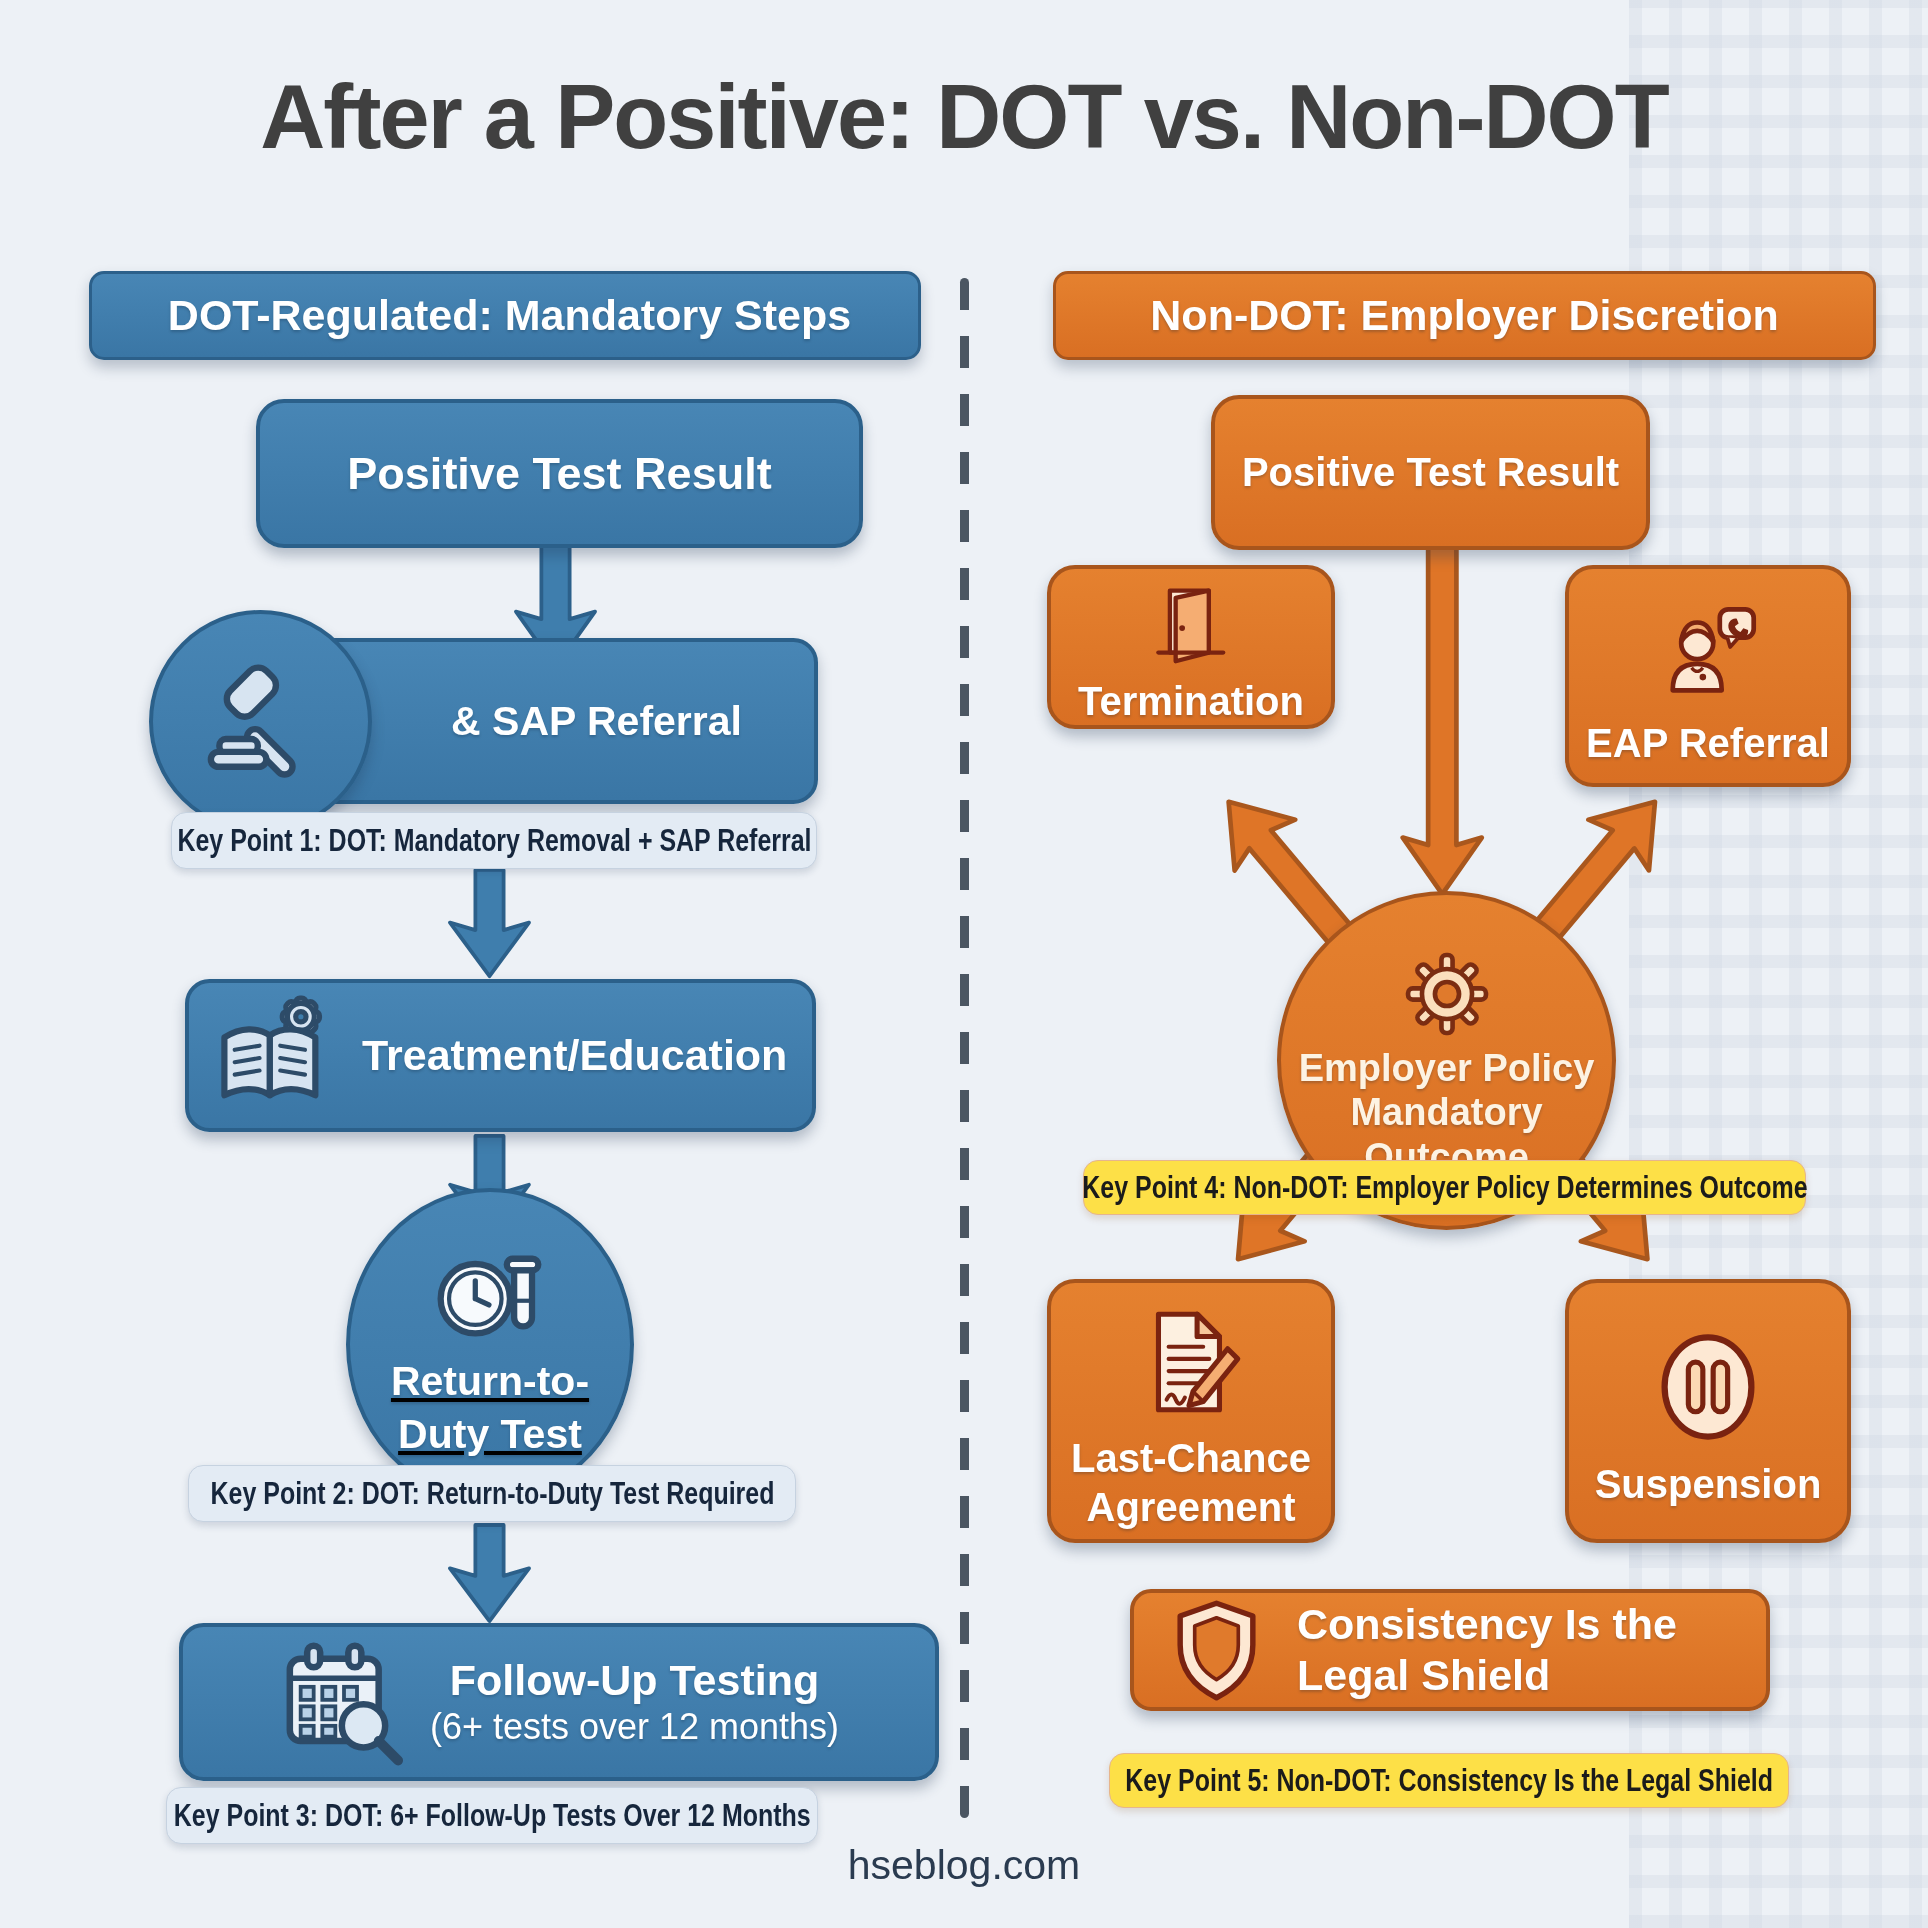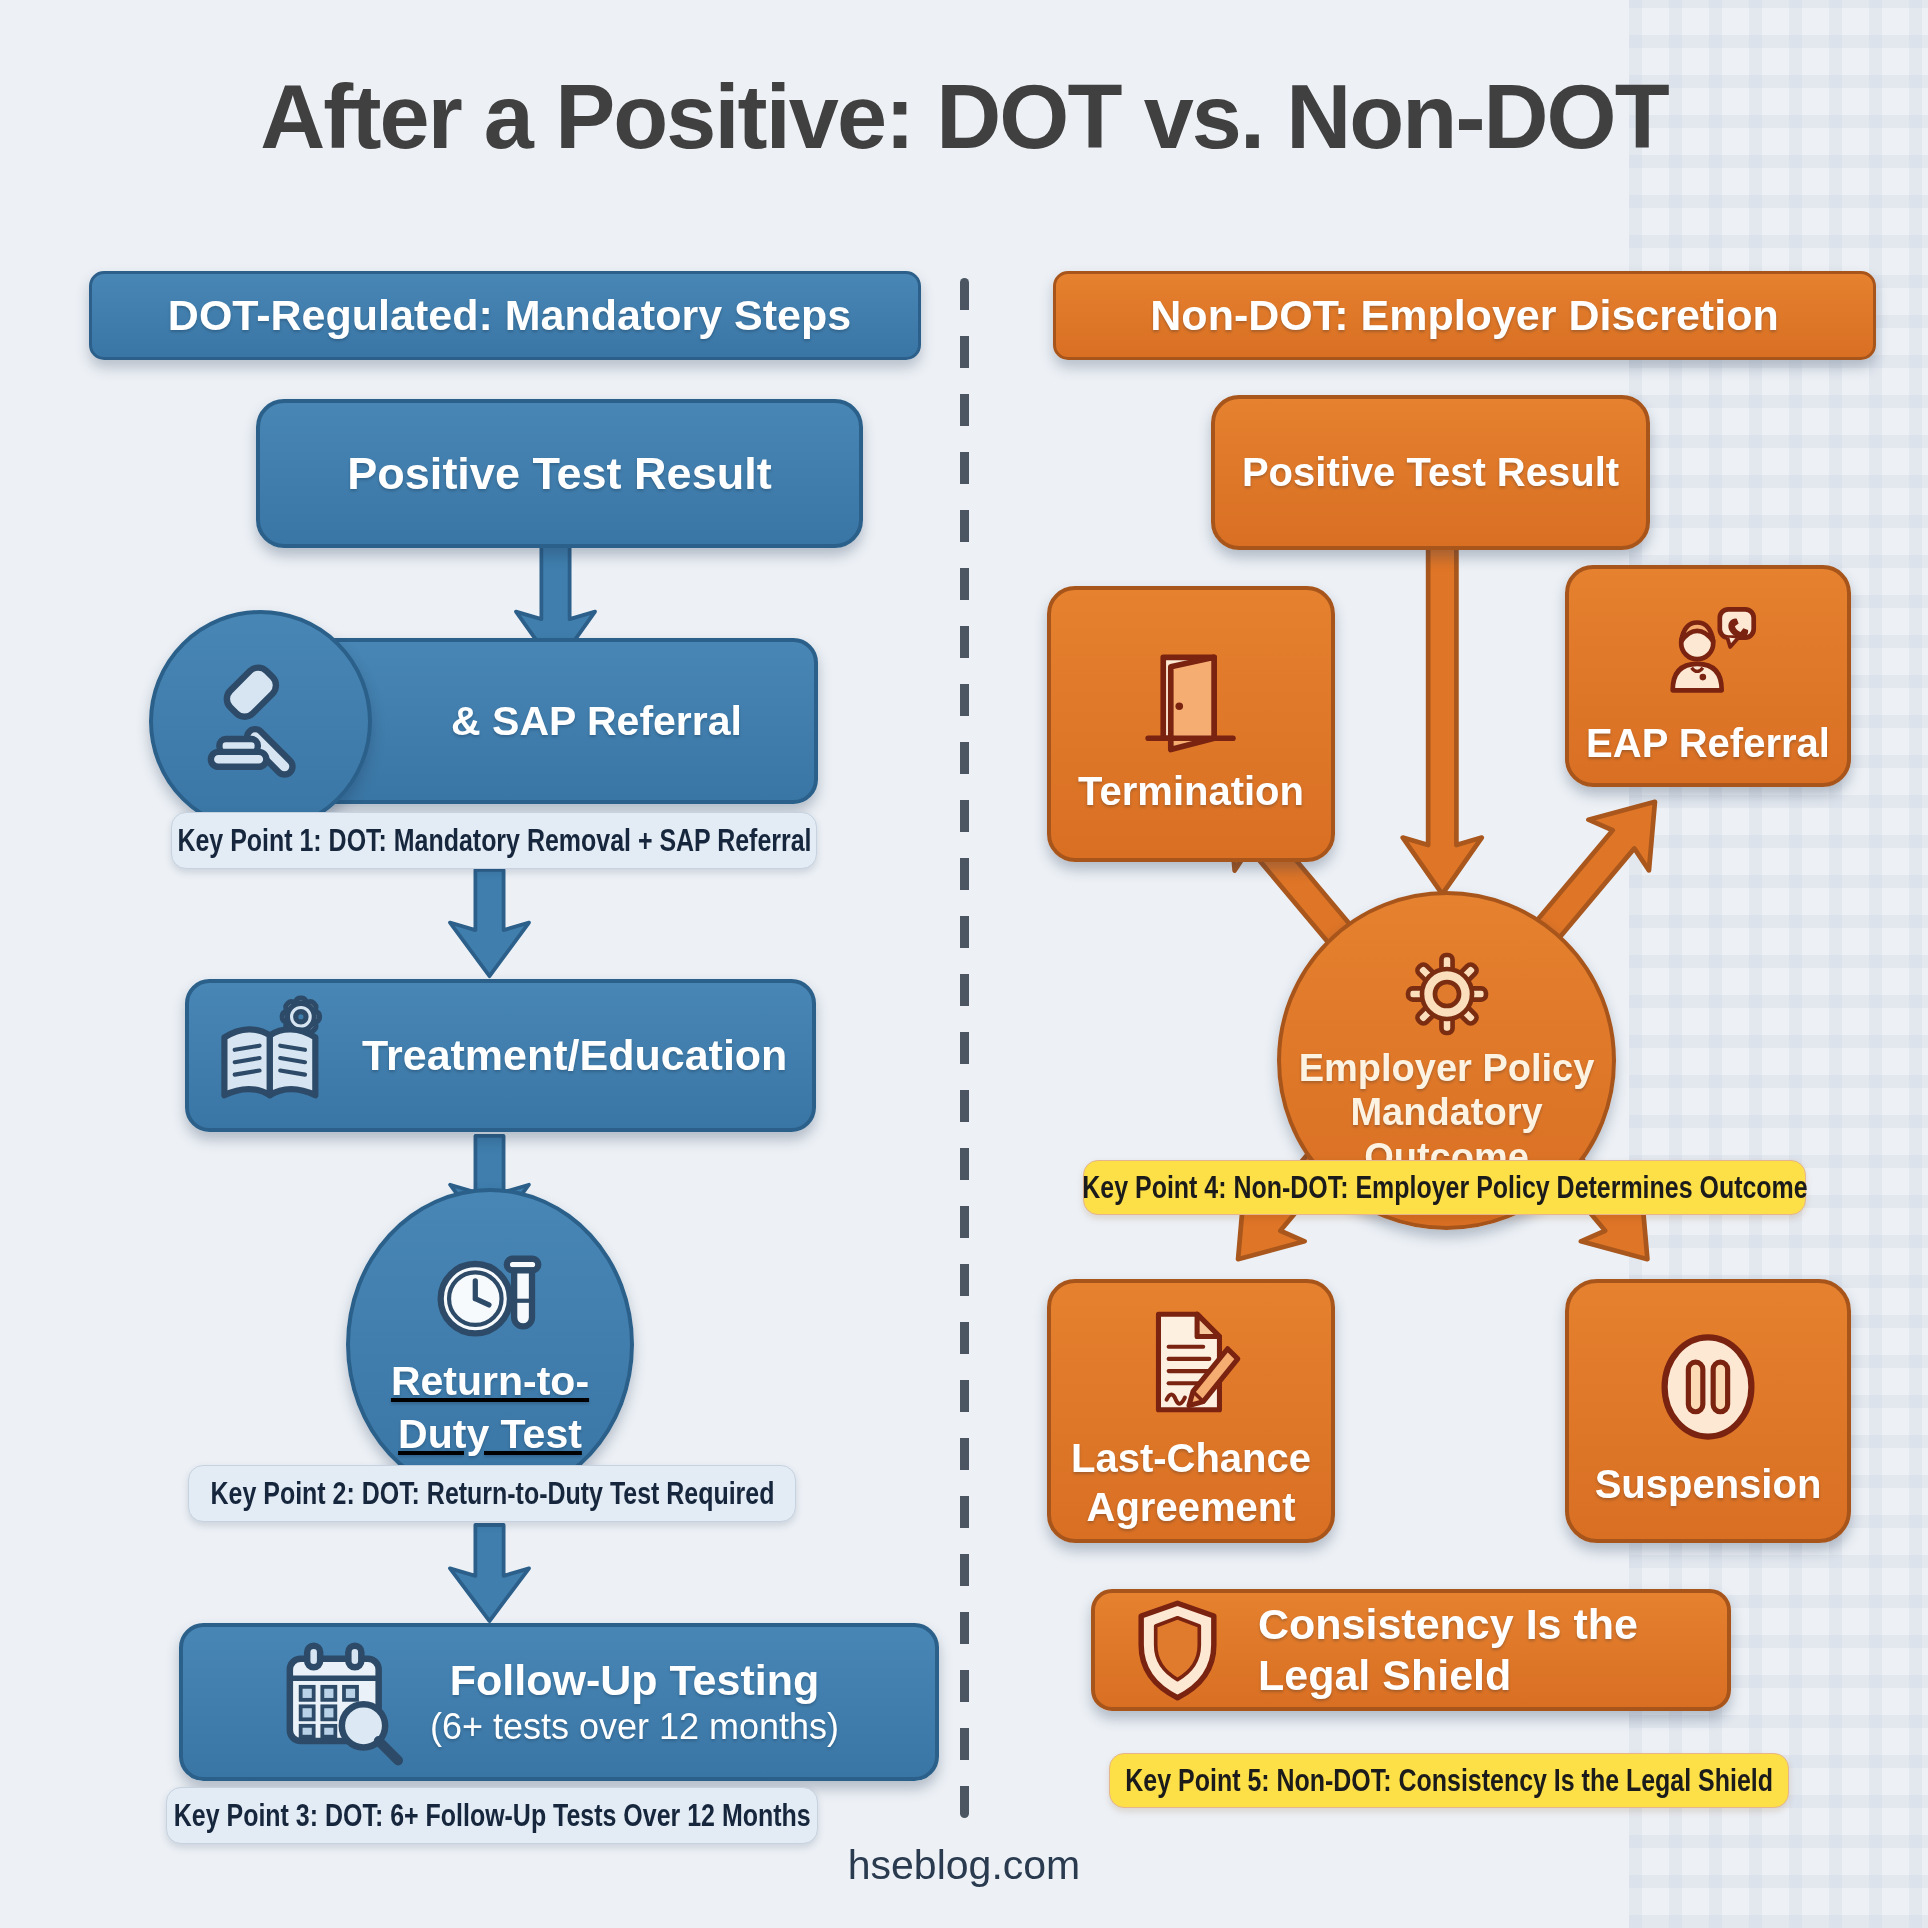--- a/index.html
+++ b/index.html
@@ -59,29 +59,29 @@
   #boxFollow{left:179px;top:1623px;width:760px;height:158px;border-radius:24.5px;gap:21px;padding:0 19px;box-sizing:border-box;}
   #boxFollow .t1{font-size:43px;display:block;}
   #boxFollow .t2{font-size:36px;font-weight:normal;display:block;}
   #pill3{left:166px;top:1787px;width:650px;height:55px;}
 
   #posR{left:1211px;top:395px;width:431px;height:147px;border-radius:28px;}
   #posR .lbl{font-size:40px;}
   #svgR{left:1026px;top:527px;}
   .outcome{flex-direction:column;gap:9.4px;padding-top:13px;box-sizing:border-box;}
   .outcome .lbl{font-size:40px;}
-  #boxTerm{left:1047px;top:586px;width:288px;height:276px;border-radius:28px;}
+  #boxTerm{left:1047px;top:565px;width:288px;height:164px;border-radius:28px;}
   #boxEAP{left:1565px;top:565px;width:286px;height:222px;border-radius:28px;}
   #hub{left:1277px;top:891px;width:331px;height:331px;border-radius:50%;z-index:3;
     display:flex;flex-direction:column;align-items:center;justify-content:center;gap:1.9px;}
   #hub .lbl{font-size:38px;line-height:1.12;}
   #pill4{left:1083px;top:1160px;width:721px;height:53px;}
   #boxLCA{left:1047px;top:1279px;width:288px;height:264px;border-radius:28px;}
   #boxSusp{left:1565px;top:1279px;width:286px;height:264px;border-radius:32px;}
-  #boxConsist{left:1091px;top:1589px;width:640px;height:122px;border-radius:21px;gap:26px;padding:0 28px;box-sizing:border-box;justify-content:flex-start;}
+  #boxConsist{left:1130px;top:1589px;width:640px;height:122px;border-radius:21px;gap:26px;padding:0 28px;box-sizing:border-box;justify-content:flex-start;}
   #boxConsist .lbl{font-size:43px;text-align:left;}
   #pill5{left:1109px;top:1753px;width:678px;height:53px;}
 </style>
 </head>
 <body>
 
 <div id="canvas">
 
   <div class="abs" id="bg-pattern"></div>
   <div class="abs" id="title">After a Positive: DOT vs. Non-DOT</div>

